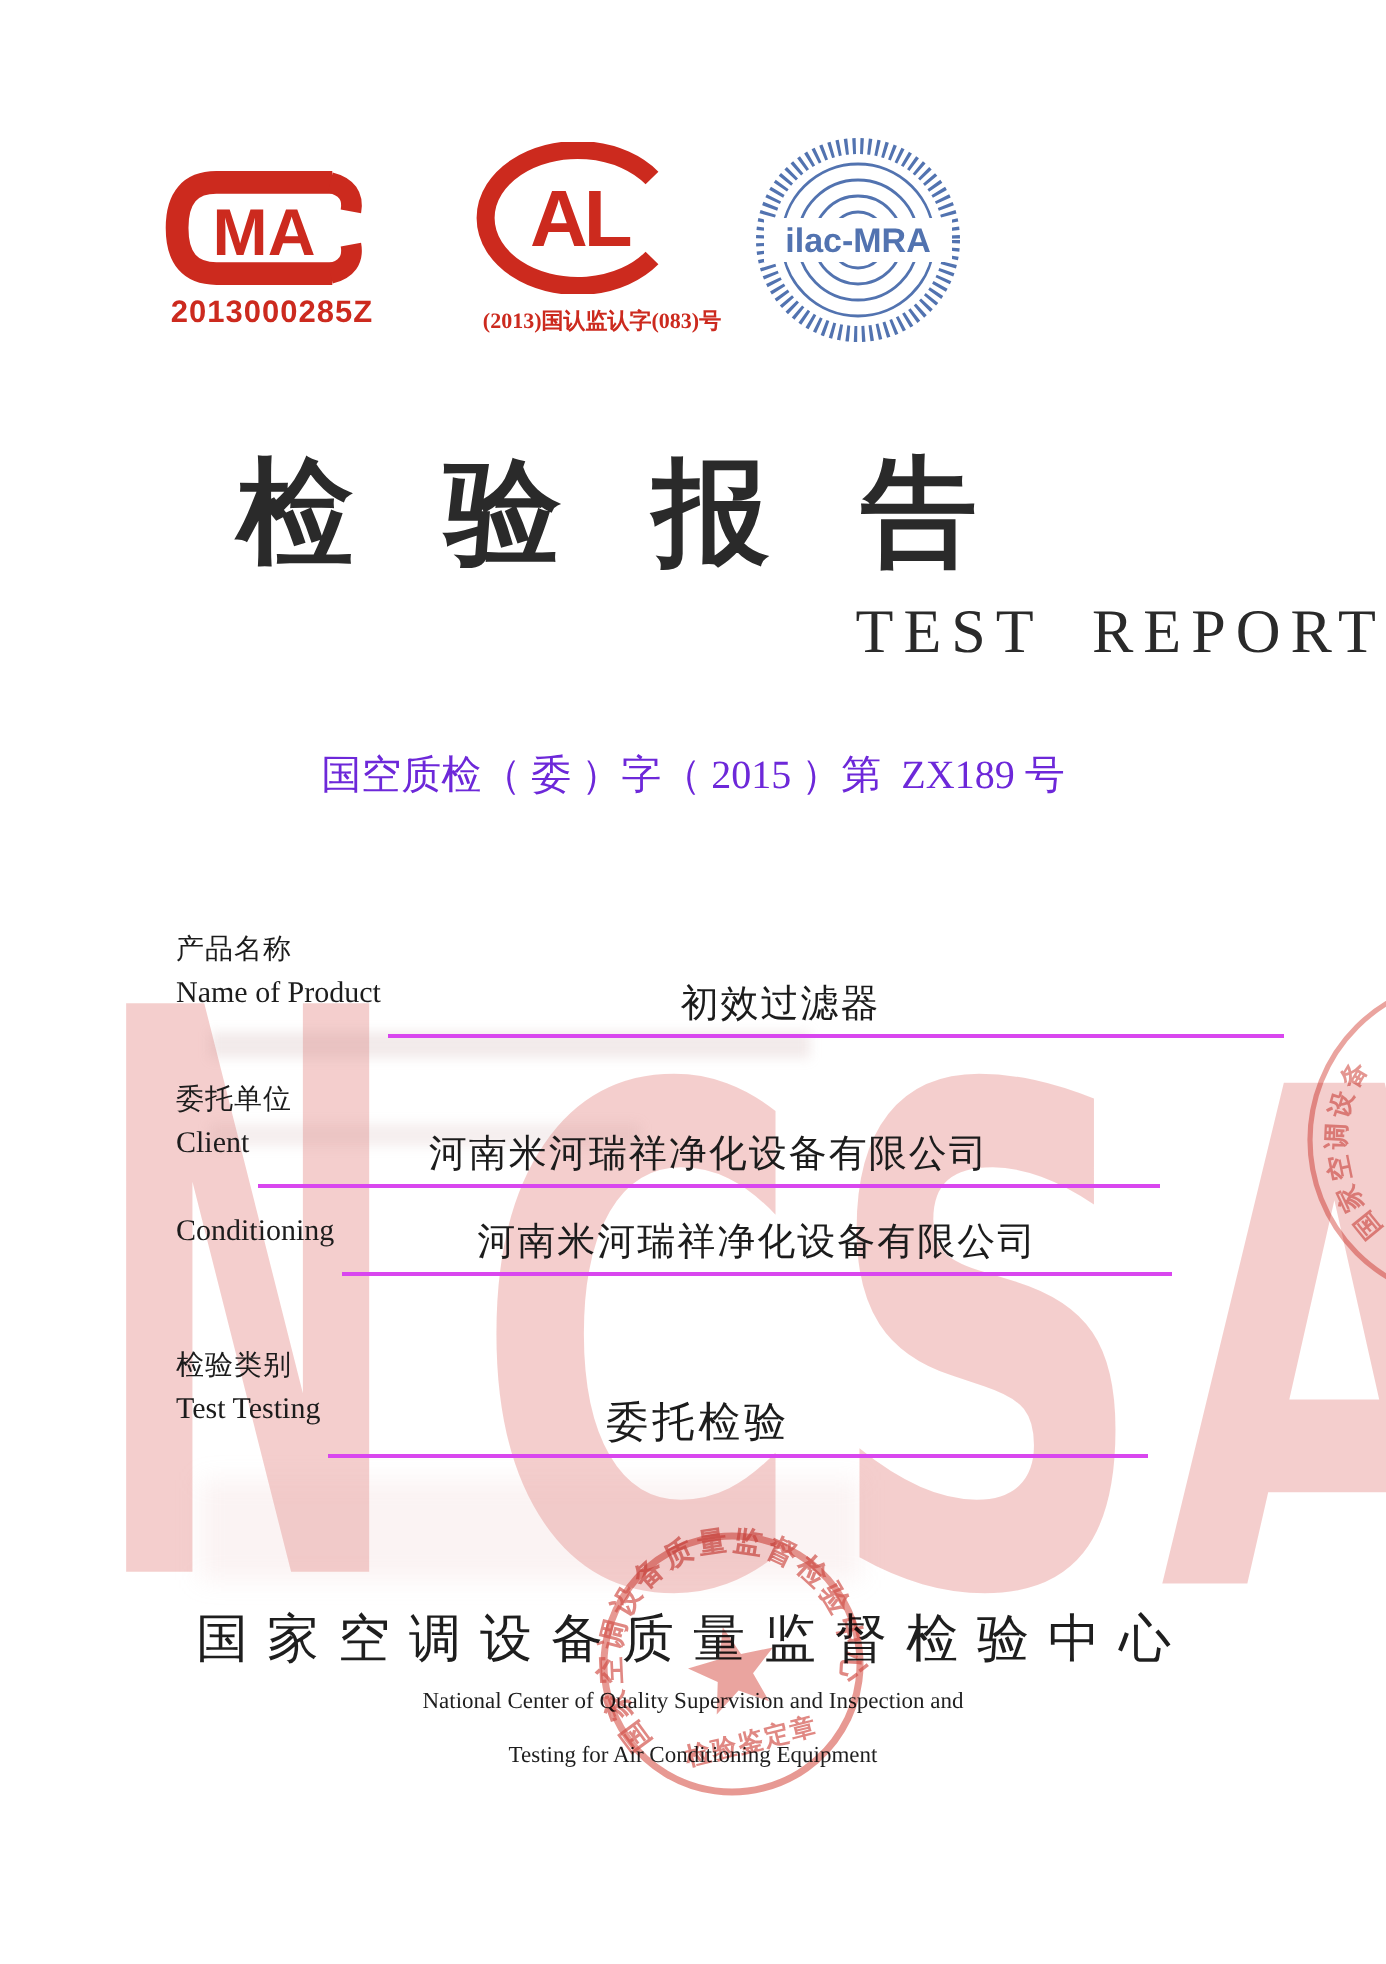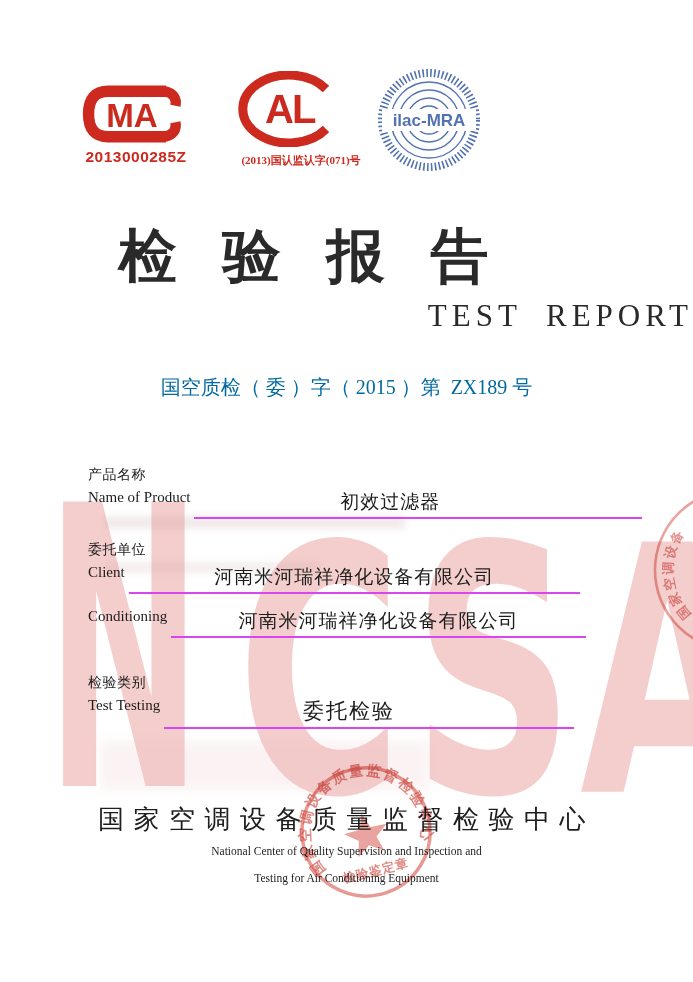--- a/index.html
+++ b/index.html
@@ -31,21 +31,21 @@
   .cal-caption{margin-top:6px;font-weight:bold;font-size:11px;color:#cc2a1e;white-space:nowrap;}
   .cnas-tagline{margin-top:2px;font-size:11.5px;font-weight:bold;letter-spacing:7px;color:#5273b0;}
   .cnas-code{margin-top:1px;font-family:"Liberation Sans",sans-serif;font-weight:bold;
     font-size:14px;letter-spacing:1px;color:#5273b0;white-space:nowrap;}
   
   .title-zh{position:absolute;z-index:1;left:0;width:653px;top:218px;text-align:center;
     font-size:58px;font-weight:bold;letter-spacing:46px;margin-right:-46px;color:#2a2a2a;}
   .title-en{position:absolute;z-index:1;left:0;width:693px;top:298px;text-align:right;
     font-size:31px;letter-spacing:5px;word-spacing:12px;color:#2a2a2a;}
   .report-no{position:absolute;z-index:1;left:0;width:693px;top:374px;text-align:center;
-    font-size:20px;color:#0369a1;white-space:pre;}
+    font-size:20px;color:#6d28d9;white-space:pre;}
   
   .field{position:absolute;z-index:1;left:88px;}
   .f-zh{font-size:14px;letter-spacing:.5px;margin-bottom:5px;}
   .f-row{display:flex;}
   .f-en{font-size:15px;white-space:nowrap;padding-right:4px;padding-bottom:1px;}
   .f-line{flex:1;border-bottom:2px solid #d946ef;text-align:center;}
   .f-value{display:inline-block;font-size:19px;letter-spacing:1px;padding-bottom:2px;white-space:nowrap;}
   .field-1 .f-value{padding-right:56px;}
   .field-4 .f-value{font-size:21px;letter-spacing:2px;padding-right:40px;}
   
@@ -83,21 +83,21 @@
       <text x="50" y="42" text-anchor="middle" font-family="Liberation Sans, sans-serif" font-size="32" font-weight="bold" fill="#cc2a1e">MA</text>
     </svg>
     <div class="cma-number">2013000285Z</div>
   </div>
 
   <div class="cert cert-cal">
     <svg width="104" height="76" viewBox="0 0 100 76">
       <path d="M 88,18 A 46,34 0 1 0 88,58" fill="none" stroke="#cc2a1e" stroke-width="9"></path>
       <text x="27" y="52" font-family="Liberation Sans, sans-serif" font-size="40" font-weight="bold" letter-spacing="-2" fill="#cc2a1e">AL</text>
     </svg>
-    <div class="cal-caption">(2013)国认监认字(071)号</div>
+    <div class="cal-caption">(2013)国认监认字(083)号</div>
   </div>
 
   <div class="cert cert-ilac">
     <svg width="104" height="104" viewBox="0 0 104 104">
       <circle cx="52" cy="52" r="47" fill="none" stroke="#5273b0" stroke-width="8" stroke-dasharray="1.6 2.3"></circle>
       <circle cx="52" cy="52" r="38" fill="none" stroke="#5273b0" stroke-width="1.4"></circle>
       <circle cx="52" cy="52" r="30" fill="none" stroke="#5273b0" stroke-width="1.4"></circle>
       <circle cx="52" cy="52" r="22" fill="none" stroke="#5273b0" stroke-width="1.4"></circle>
       <circle cx="52" cy="52" r="14" fill="none" stroke="#5273b0" stroke-width="1.4"></circle>
       <rect x="5" y="41" width="94" height="22" fill="#ffffff"></rect>

